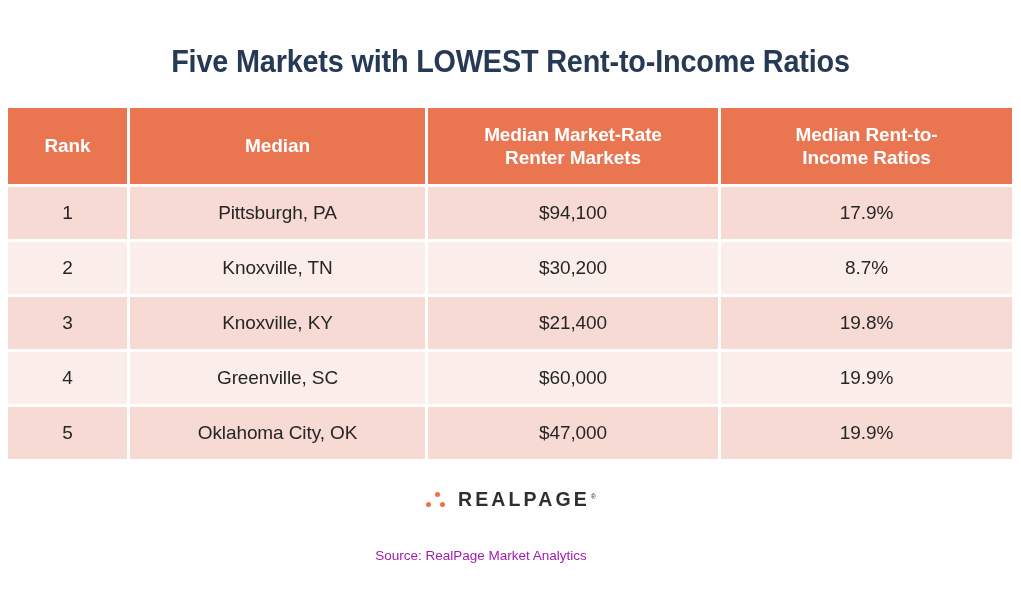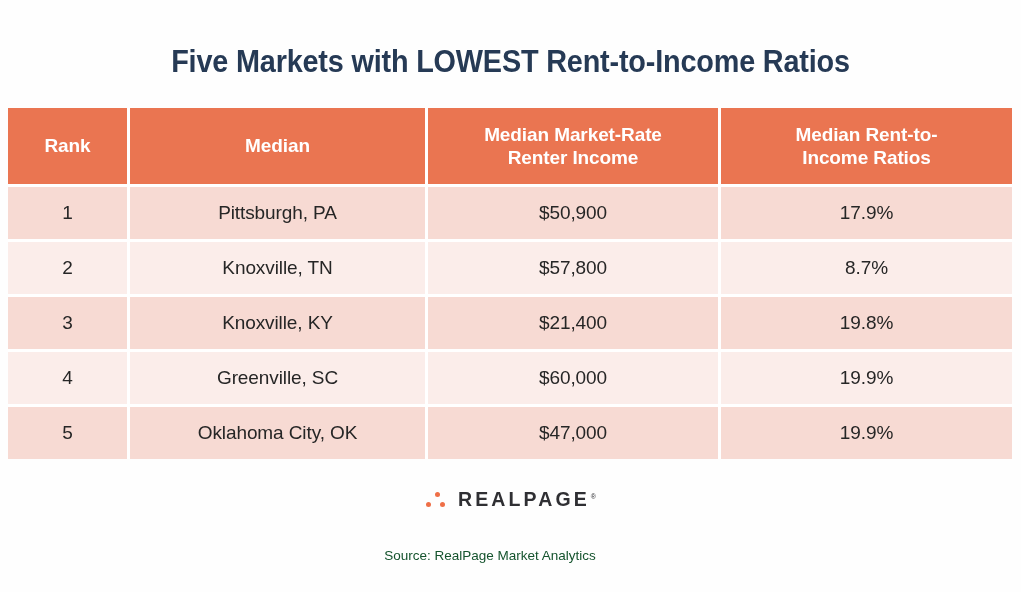--- a/index.html
+++ b/index.html
@@ -133,26 +133,26 @@
     vertical-align: super;
     letter-spacing: 0;
     font-weight: normal;
     color: #2f2f33;
     margin-left: 1px;
   }
 
   
   .source {
     position: absolute;
-    left: 10px;
+    left: 1px;
     top: 548px;
     width: 960px;
     text-align: center;
     font-size: 13.5px;
-    color: #14532d;
+    color: #a21caf;
     font-family: "Liberation Sans", sans-serif;
   }
 </style>
 </head>
 <body>
 
 <div class="page">
 
   <div class="title">Five Markets with LOWEST Rent-to-Income Ratios</div>
 
@@ -166,39 +166,39 @@
     <thead>
       <tr>
         <th>
           <span>Rank</span>
         </th>
         <th>
           <span>Median</span>
         </th>
         <th>
           <span>Median Market-Rate</span><br>
-          <span>Renter Income</span>
+          <span>Renter Markets</span>
         </th>
         <th>
           <span>Median Rent-to-</span><br>
           <span>Income Ratios</span>
         </th>
       </tr>
     </thead>
     <tbody>
       <tr class="odd">
         <td>1</td>
         <td>Pittsburgh, PA</td>
-        <td>$50,900</td>
+        <td>$94,100</td>
         <td>17.9%</td>
       </tr>
       <tr class="even">
         <td>2</td>
         <td>Knoxville, TN</td>
-        <td>$57,800</td>
+        <td>$30,200</td>
         <td>8.7%</td>
       </tr>
       <tr class="odd">
         <td>3</td>
         <td>Knoxville, KY</td>
         <td>$21,400</td>
         <td>19.8%</td>
       </tr>
       <tr class="even">
         <td>4</td>

